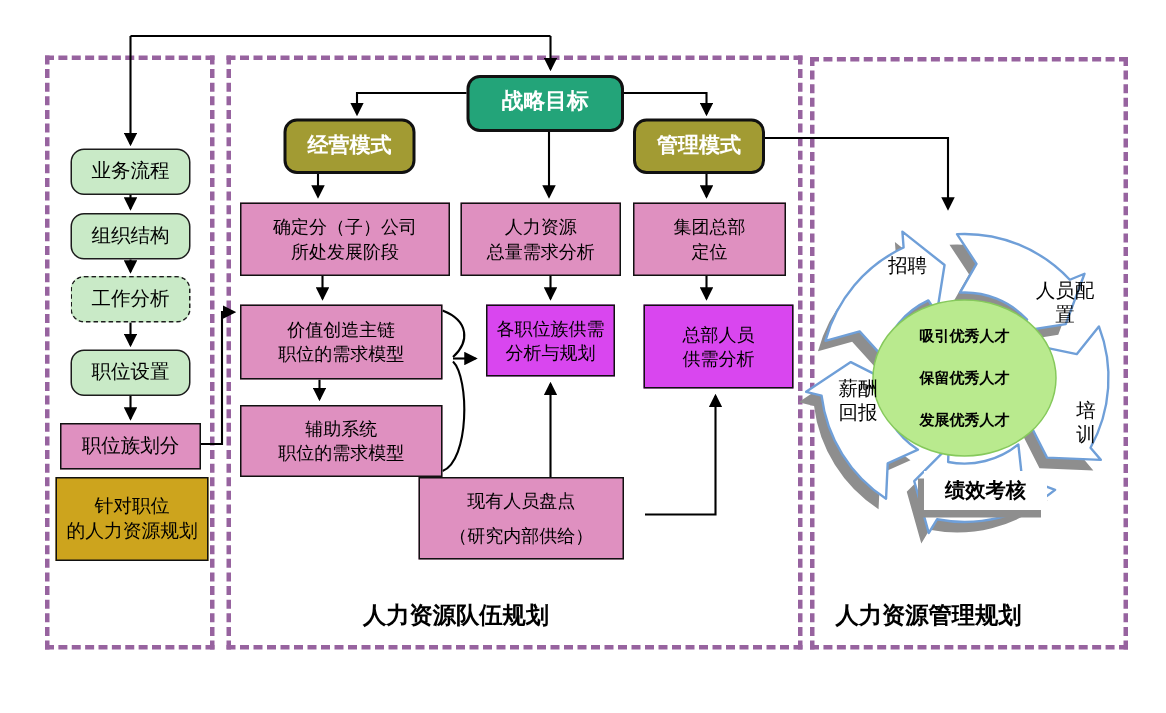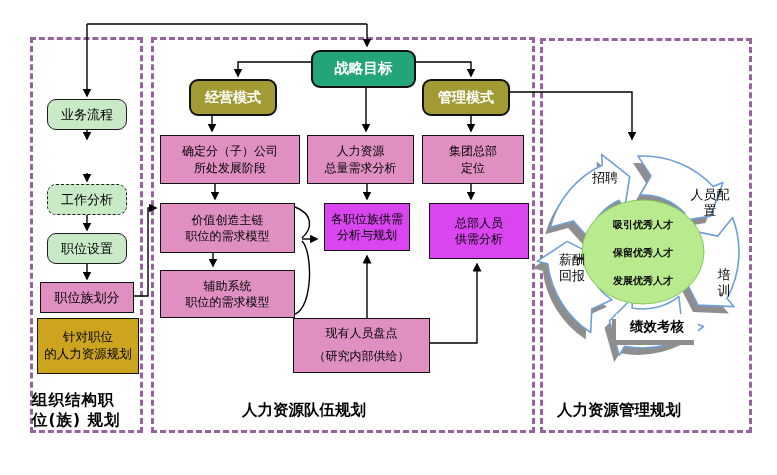--- a/index.html
+++ b/index.html
@@ -89,27 +89,26 @@
       <path d="M295,207 C313,214 313,228 302,238"></path>
       <path d="M295,314 C313,307 313,252 302,241"></path>
       <path d="M302,239 H317" marker-end="url(#ah)"></path>
 
       <path d="M367,318 V256" marker-end="url(#ah)"></path>
       <path d="M430,343 L477,343 L477,264" marker-end="url(#ah)"></path>
     </g>
   </svg>
 
   <div class="box green" style="left:47px; top:99px; width:80px; height:31px;">业务流程</div>
+  <div class="box green" style="left:47px; top:142px; width:80px; height:31px;">组织结构</div>
   <div class="box green-dashed" style="left:47px; top:184px; width:80px; height:31px;">工作分析</div>
   <div class="box green" style="left:47px; top:233px; width:80px; height:31px;">职位设置</div>
   <div class="box pink" style="left:40px; top:282px; width:94px; height:31px; font-size:13px;">职位族划分</div>
   <div class="box gold" style="left:37px; top:318px; width:102px; height:56px;">针对职位
 的人力资源规划</div>
-  <div class="sec-title" style="left:32px; top:390px; width:112px; letter-spacing:1px;">组织结构职
-位(族) 规划</div>
 
   <div class="box teal" style="left:311px; top:50px; width:105px; height:38px;">战略目标</div>
   <div class="box olive" style="left:189px; top:79px; width:88px; height:37px;">经营模式</div>
   <div class="box olive" style="left:422px; top:79px; width:88px; height:37px;">管理模式</div>
 
   <div class="box pink" style="left:160px; top:135px; width:140px; height:49px;">确定分（子）公司
 所处发展阶段</div>
   <div class="box pink" style="left:307px; top:135px; width:107px; height:49px;">人力资源
 总量需求分析</div>
   <div class="box pink" style="left:422px; top:135px; width:102px; height:49px;">集团总部
@@ -117,21 +116,21 @@
 
   <div class="box pink" style="left:160px; top:203px; width:135px; height:50px;">价值创造主链
 职位的需求模型</div>
   <div class="box yellow" style="left:324px; top:203px; width:86px; height:48px;">各职位族供需
 分析与规划</div>
   <div class="box yellow" style="left:429px; top:203px; width:100px; height:56px;">总部人员
 供需分析</div>
 
   <div class="box pink" style="left:160px; top:270px; width:135px; height:48px;">辅助系统
 职位的需求模型</div>
-  <div class="box pink" style="left:293px; top:318px; width:137px; height:55px; line-height:1.9;font-family:Liberation Mono, monospace;">现有人员盘点
+  <div class="box pink" style="left:279px; top:318px; width:137px; height:55px; line-height:1.9;">现有人员盘点
 （研究内部供给）</div>
 
   <div class="sec-title" style="left:242px; top:400px; white-space:nowrap;">人力资源队伍规划</div>
 
   <div class="cyc-label" style="left:582px; top:170px; width:46px;">招聘</div>
   <div class="cyc-label" style="left:682px; top:187px; width:56px;">人员配
 置</div>
   <div class="cyc-label" style="left:707px; top:267px; width:34px;">培
 训</div>
   <div class="cyc-label" style="left:549px; top:252px; width:46px;">薪酬

